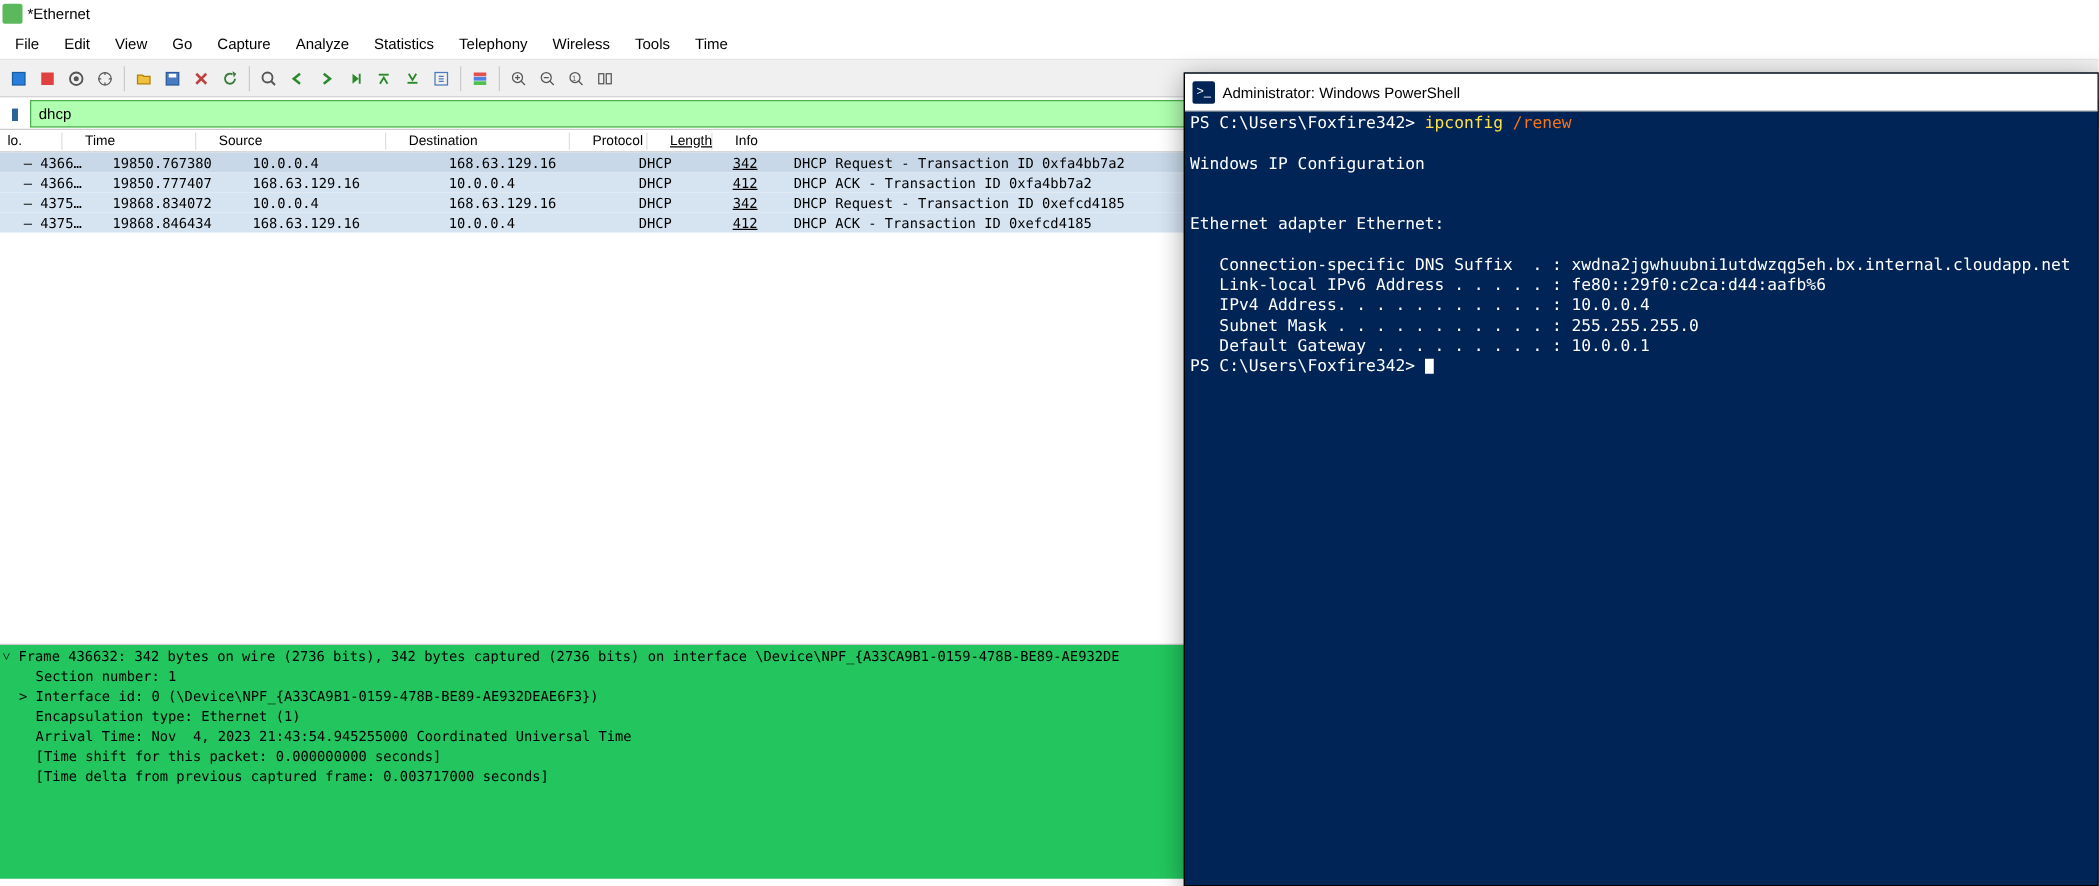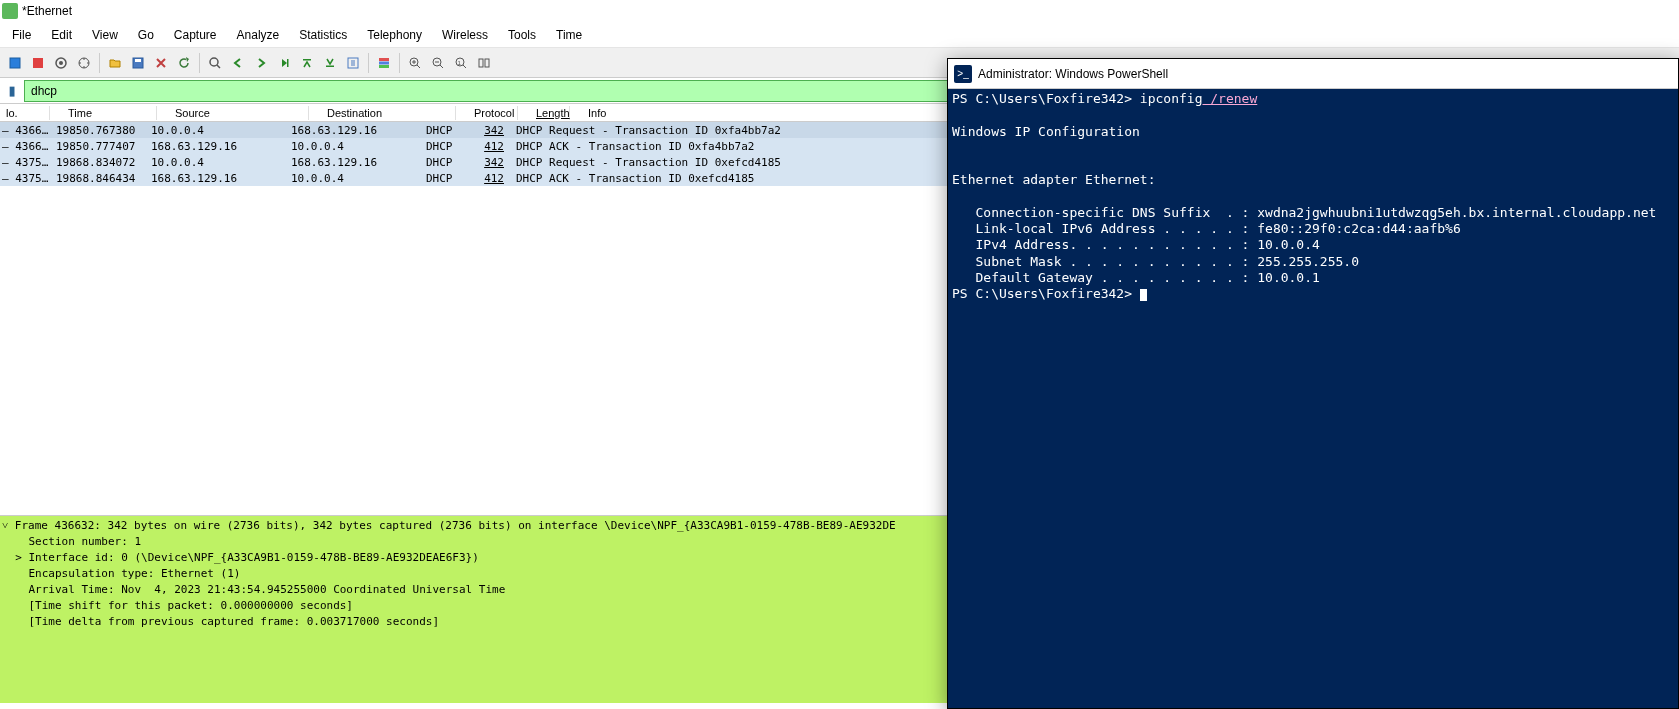--- a/index.html
+++ b/index.html
@@ -13,43 +13,43 @@
 .tbtn { width: 22px; height: 22px; display: flex; align-items: center; justify-content: center; border: 1px solid transparent; cursor: pointer; font-size: 14px; }
 .tsep { width: 1px; height: 20px; background: #ccc; margin: 0 3px; }
 .filterbar { display: flex; height: 26px; align-items: center; background: #fff; border-bottom: 1px solid #ccc; }
 .filter-icon { width: 20px; height: 20px; display:flex; align-items:center; justify-content:center; margin: 0 2px; cursor:pointer; color:#2a6496; font-size:13px;}
 .filter-input { flex: 1; height: 22px; background: #b0ffb0; border: 1px solid #4caf50; padding: 0 6px; font-family: 'Segoe UI', sans-serif; font-size: 12px; outline: none; }
 .packet-table { width: 100%; overflow: hidden; }
 .pt-header { display: flex; background: #fff; border-bottom: 1px solid #ccc; height: 18px; align-items: center; font-size: 11px; gap: 12px; }
 .pt-header > div { padding: 1px 6px; border-right: 1px solid #e0e0e0; }
 .pt-rows { }
 .pt-row { display: flex; height: 16px; font-family: Consolas, monospace; font-size: 11px; align-items: center; }
-.pt-row > div { padding: 0 6px; white-space: nowrap; overflow: hidden; }
+.pt-row > div { padding: 0 6px; white-space: nowrap; overflow: hidden; margin-left: 17px; }
 .pt-row.sel { background: #c8d8e8; }
 .pt-row.hl { background: #d6e4f2; }
 .col-no { width: 50px; }
 .col-time { width: 95px; }
 .col-src { width: 140px; }
 .col-dst { width: 135px; }
 .col-proto { width: 50px; }
 .col-len { width: 40px; text-align:right;text-decoration:underline; }
 .col-info { flex: 1; }
 .lower { display: flex; border-top: 1px solid #ccc; height: 188px; }
-.details-pane { flex: 1; overflow: auto; font-family: Consolas, monospace; font-size: 11px; padding: 2px; background: #bef264; border-right: 1px solid #ccc; }
+.details-pane { flex: 1; overflow: auto; font-family: Consolas, monospace; font-size: 11px; padding: 2px; background: #22c55e; border-right: 1px solid #ccc; }
 .details-pane .line { white-space: pre; line-height: 16px; }
 .hex-pane { width: 58px; overflow: hidden; font-family: Consolas, monospace; font-size: 11px; padding: 2px; background: #fff; }
 .hex-row { display: flex; }
 .hex-off { color: #666; width: 30px; }
 .hex-data { }
 .powershell { position: absolute; top: 58px; left: 947px; width: 732px; height: 651px; background: #012456; border: 1px solid #000; box-shadow: 0 4px 20px rgba(0,0,0,0.4); }
 .ps-title { height: 30px; background: #fff; color: #000; display: flex; align-items: center; padding: 0 6px; border-bottom: 1px solid #ccc; }
 .ps-icon { width: 18px; height: 18px; background: #012456; color:#fff; font-size:10px; display:flex; align-items:center; justify-content:center; margin-right:6px; border-radius:2px;}
 .ps-body { padding: 2px 4px; font-family: Consolas, 'Lucida Console', monospace; font-size: 13px; color: #fff; line-height: 1.25; white-space: pre; }
-.ps-body .cmd { color: #ffffff; }
-.ps-body .arg { color: #f9a8d4; text-decoration: underline; }
+.ps-body .cmd { color: #fde047; }
+.ps-body .arg { color: #f97316; }
 .cursor { display:inline-block; width:7px; height:12px; background:#fff; vertical-align:middle; }
 svg { display:block; }
 </style>
 </head>
 <body>
 
 <div class="titlebar">
   <div class="titlebar-icon"></div>
   <span class="titlebar-text">*Ethernet</span>
 </div>

